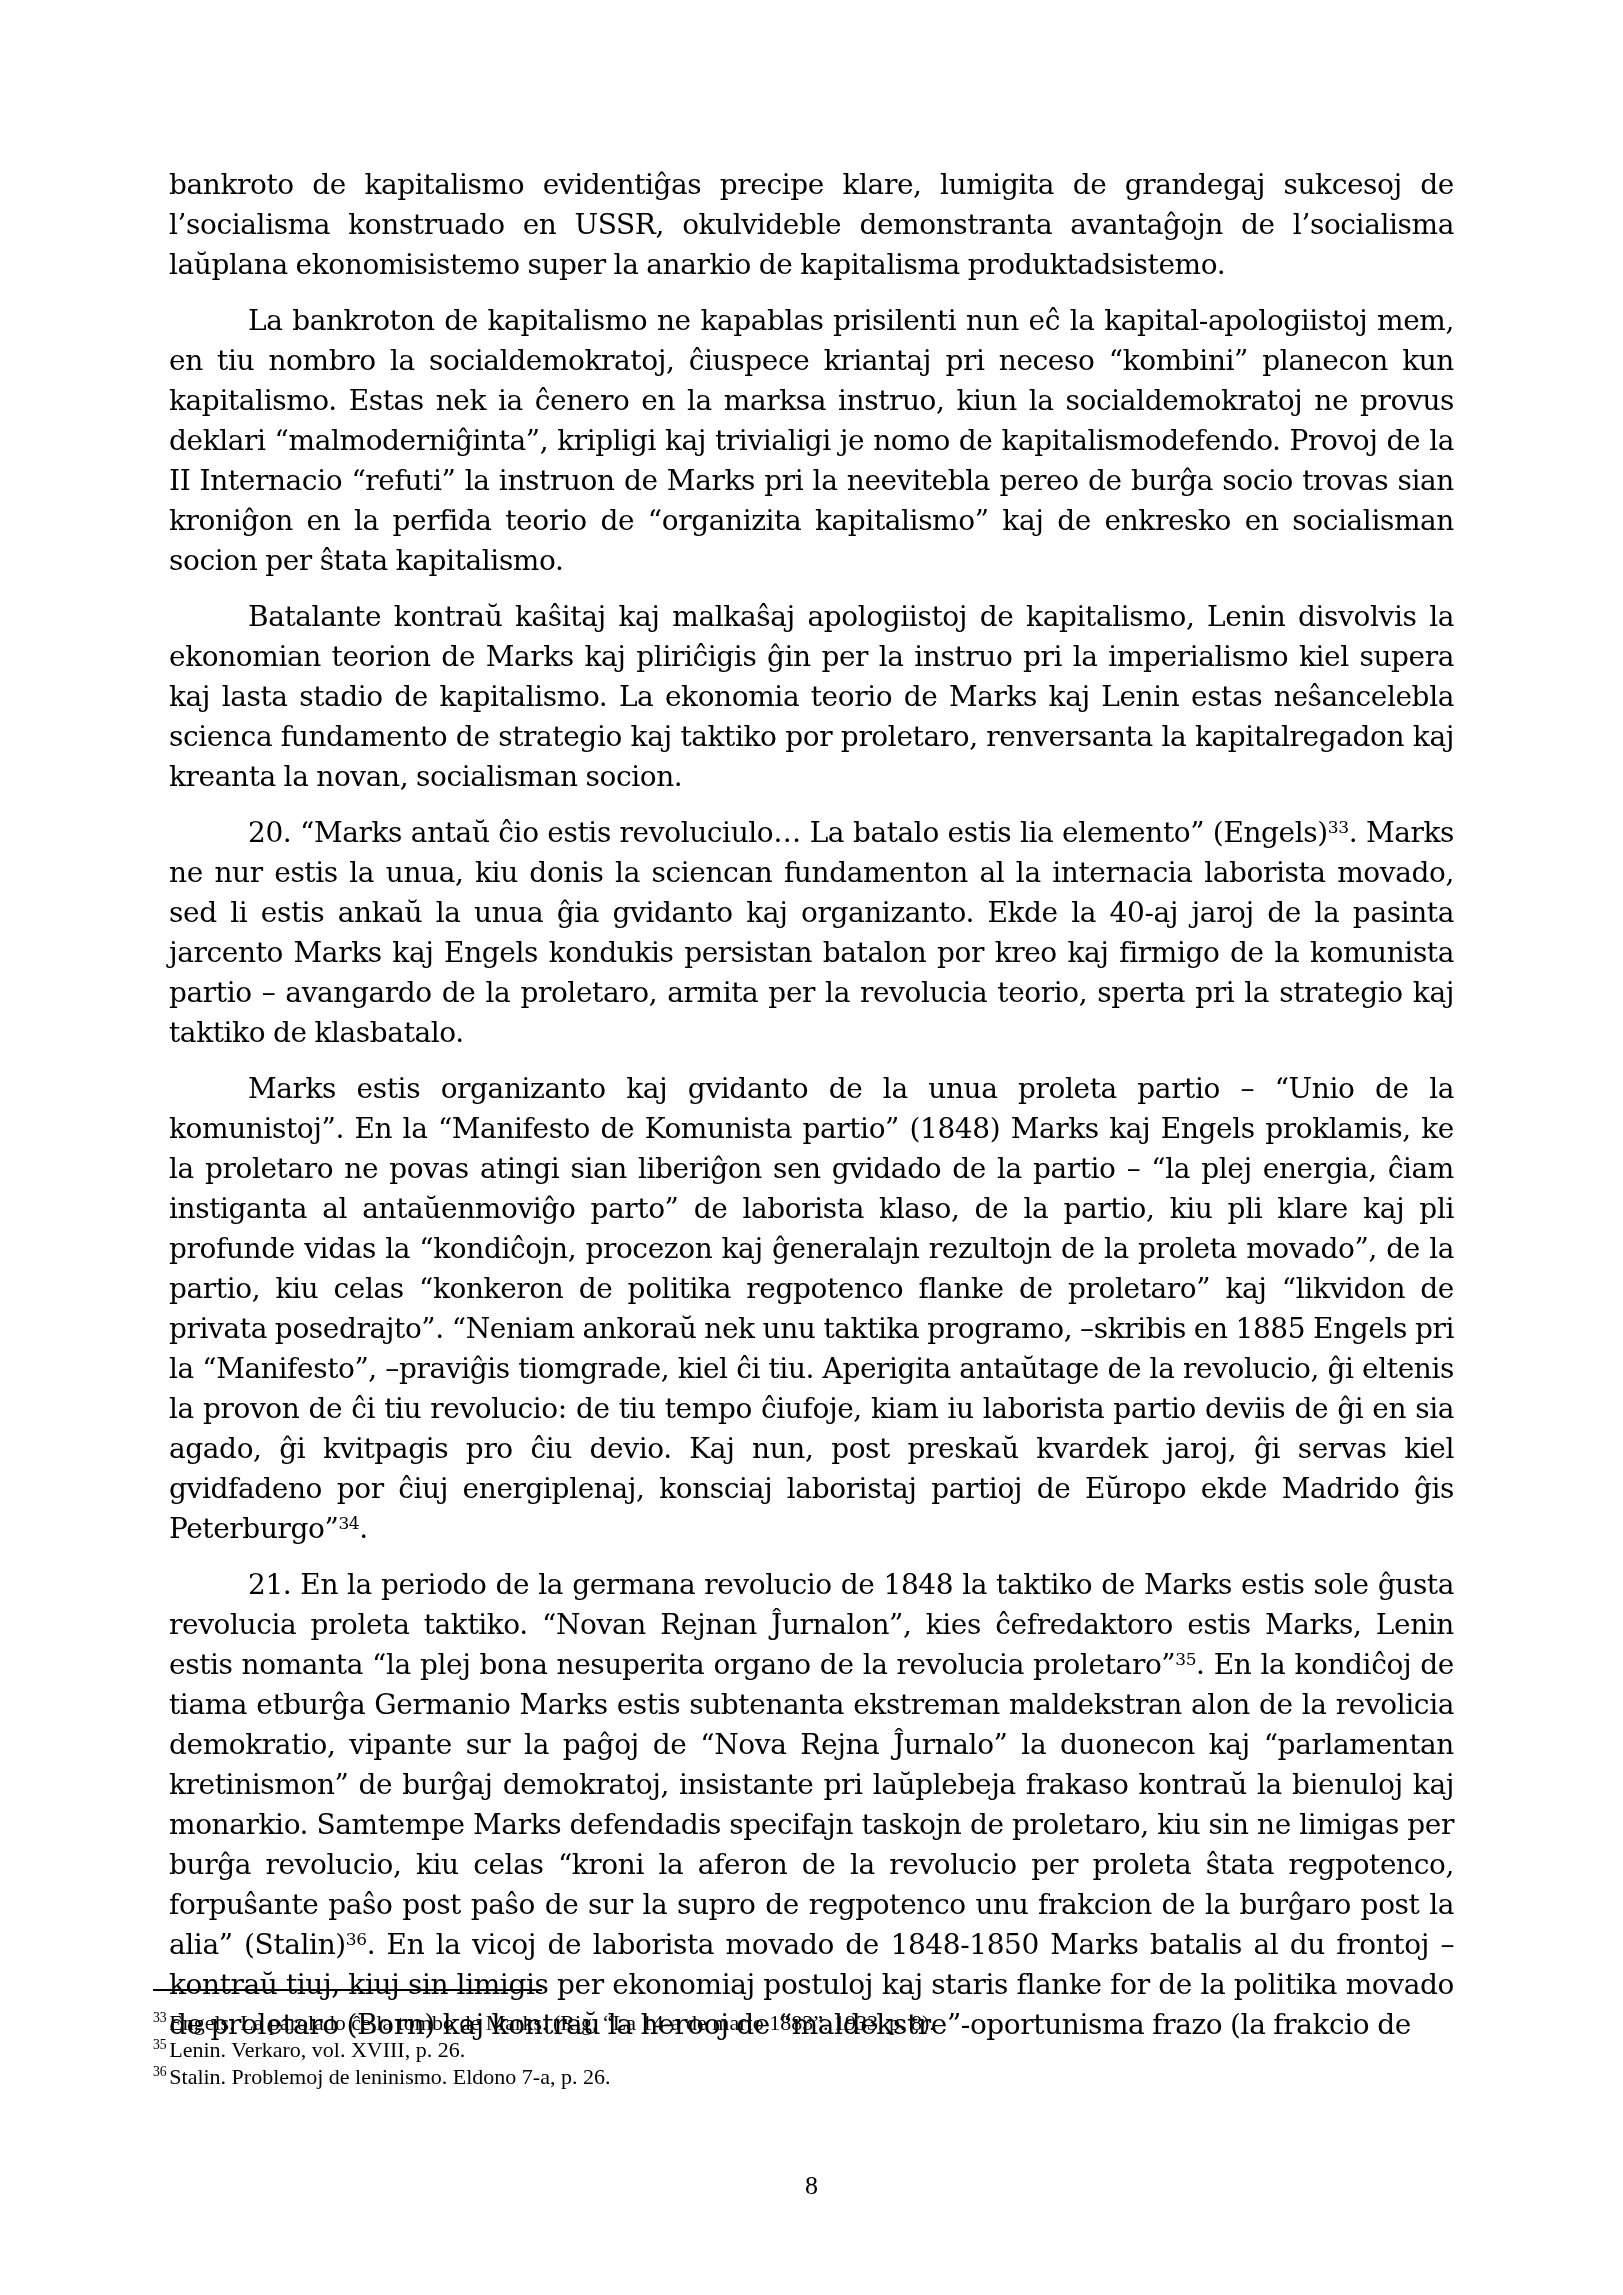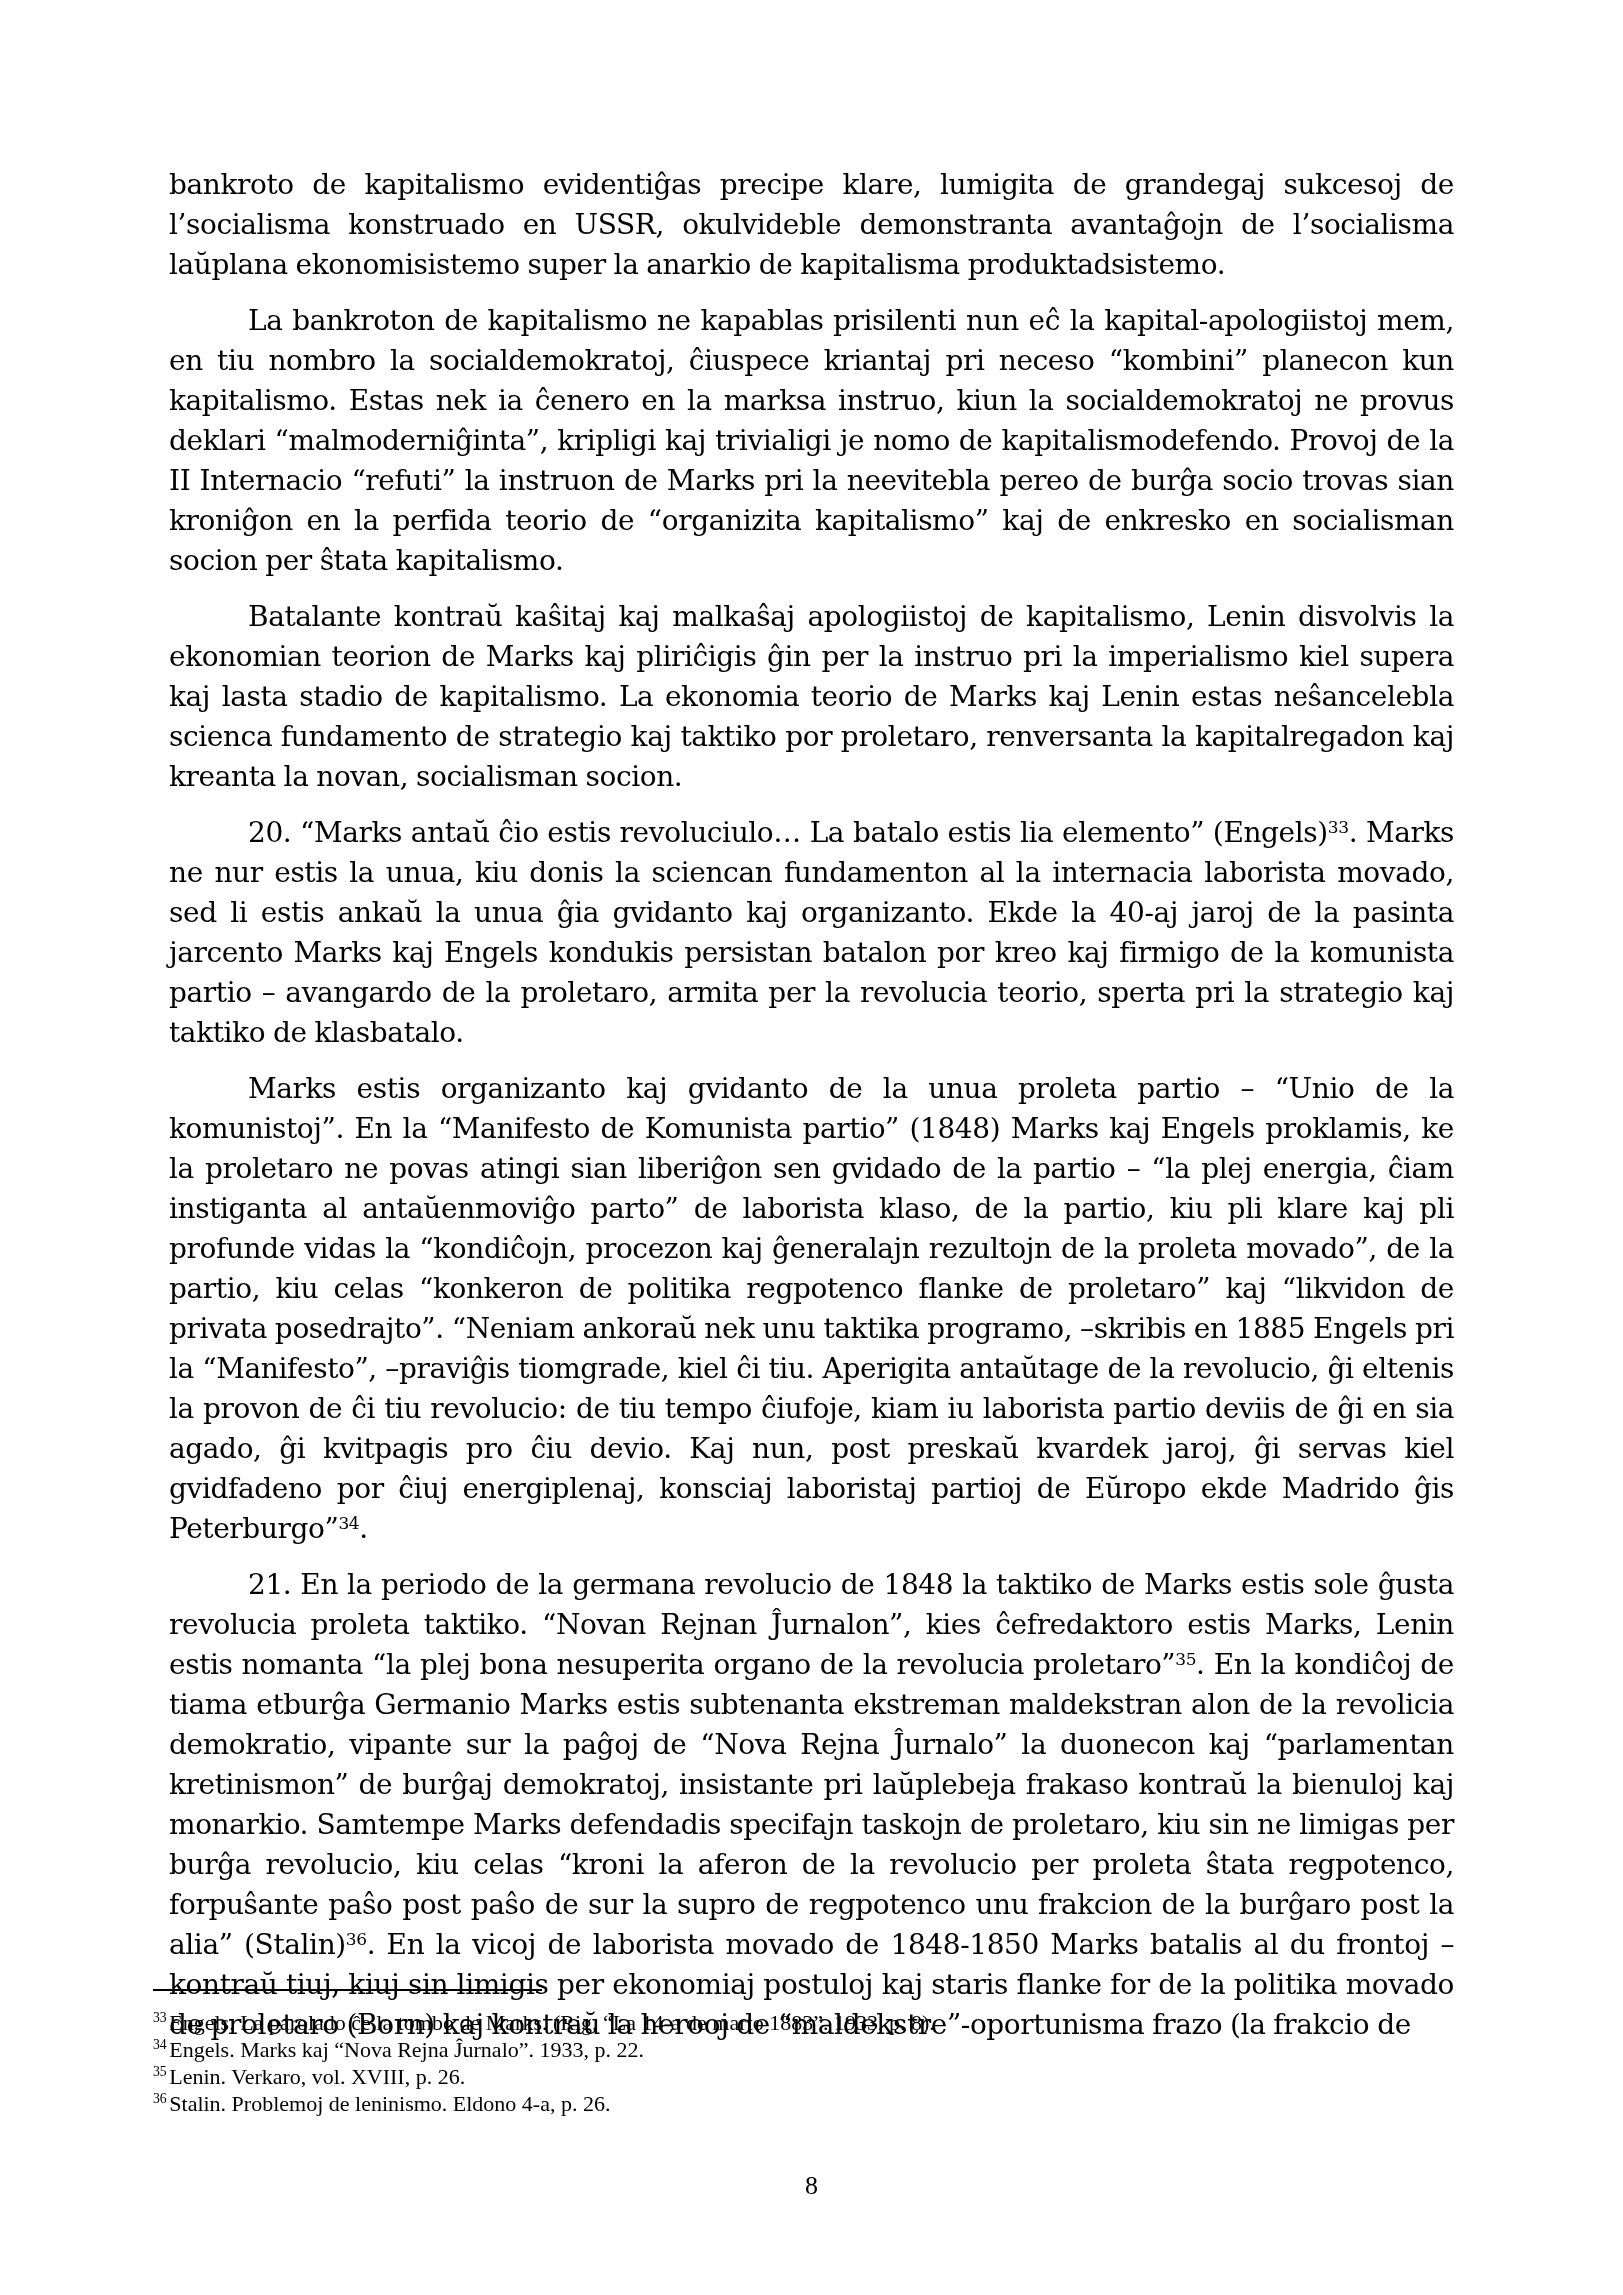--- a/index.html
+++ b/index.html
@@ -51,19 +51,18 @@
   <p class="body-text indent last-left"><span>20. “Marks antaŭ ĉio estis revoluciulo… La batalo estis lia elemento” (Engels)</span><sup class="fnref">33</sup><span>. Marks ne nur estis la unua, kiu donis la sciencan fundamenton al la internacia laborista movado, sed li estis ankaŭ la unua ĝia gvidanto kaj organizanto. Ekde la 40-aj jaroj de la pasinta jarcento Marks kaj Engels kondukis persistan batalon por kreo kaj firmigo de la komunista partio – avangardo de la proletaro, armita per la revolucia teorio, sperta pri la strategio kaj taktiko de klasbatalo.</span></p>
 
   <p class="body-text indent last-left"><span>Marks estis organizanto kaj gvidanto de la unua proleta partio – “Unio de la komunistoj”. En la “Manifesto de Komunista partio” (1848) Marks kaj Engels proklamis, ke la proletaro ne povas atingi sian liberiĝon sen gvidado de la partio – “la plej energia, ĉiam instiganta al antaŭenmoviĝo parto” de laborista klaso, de la partio, kiu pli klare kaj pli profunde vidas la “kondiĉojn, procezon kaj ĝeneralajn rezultojn de la proleta movado”, de la partio, kiu celas “konkeron de politika regpotenco flanke de proletaro” kaj “likvidon de privata posedrajto”. “Neniam ankoraŭ nek unu taktika programo, –skribis en 1885 Engels pri la “Manifesto”, –praviĝis tiomgrade, kiel ĉi tiu. Aperigita antaŭtage de la revolucio, ĝi eltenis la provon de ĉi tiu revolucio: de tiu tempo ĉiufoje, kiam iu laborista partio deviis de ĝi en sia agado, ĝi kvitpagis pro ĉiu devio. Kaj nun, post preskaŭ kvardek jaroj, ĝi servas kiel gvidfadeno por ĉiuj energiplenaj, konsciaj laboristaj partioj de Eŭropo ekde Madrido ĝis Peterburgo”</span><sup class="fnref">34</sup><span>.</span></p>
 
   <p class="body-text indent"><span>21. En la periodo de la germana revolucio de 1848 la taktiko de Marks estis sole ĝusta revolucia proleta taktiko. “Novan Rejnan Ĵurnalon”, kies ĉefredaktoro estis Marks, Lenin estis nomanta “la plej bona nesuperita organo de la revolucia proletaro”</span><sup class="fnref">35</sup><span>. En la kondiĉoj de tiama etburĝa Germanio Marks estis subtenanta ekstreman maldekstran alon de la revolicia demokratio, vipante sur la paĝoj de “Nova Rejna Ĵurnalo” la duonecon kaj “parlamentan kretinismon” de burĝaj demokratoj, insistante pri laŭplebeja frakaso kontraŭ la bienuloj kaj monarkio. Samtempe Marks defendadis specifajn taskojn de proletaro, kiu sin ne limigas per burĝa revolucio, kiu celas “kroni la aferon de la revolucio per proleta ŝtata regpotenco, forpuŝante paŝo post paŝo de sur la supro de regpotenco unu frakcion de la burĝaro post la alia” (Stalin)</span><sup class="fnref">36</sup><span>.  En la vicoj de laborista movado de 1848-1850 Marks batalis al du frontoj – kontraŭ tiuj, kiuj sin limigis per ekonomiaj postuloj kaj staris flanke for de la politika movado de proletaro (Born) kaj kontraŭ la herooj de “maldekstre”-oportunisma frazo (la frakcio de</span></p>
 </div>
 
 <div class="footnotes">
   <div class="fn-rule"></div>
   <p class="fn"><sup>33</sup><span>Engels. La parolado ĉe la tombo de Marks. (Rig. “La 14-a de marto 1883”. 1933, p. 8).</span></p>
-  <p class="fn"><sup>34</sup><span>Engels. Marks kaj “Nova Rejna Ĵurnalo”. 1933, p. 22.</span></p>
   <p class="fn"><sup>35</sup><span>Lenin. Verkaro, vol. XVIII, p. 26.</span></p>
-  <p class="fn"><sup>36</sup><span>Stalin. Problemoj de leninismo. Eldono 4-a, p. 26.</span></p>
+  <p class="fn"><sup>36</sup><span>Stalin. Problemoj de leninismo. Eldono 7-a, p. 26.</span></p>
 </div>
 
 <div class="page-number">8</div>
 
 
 </body></html>

